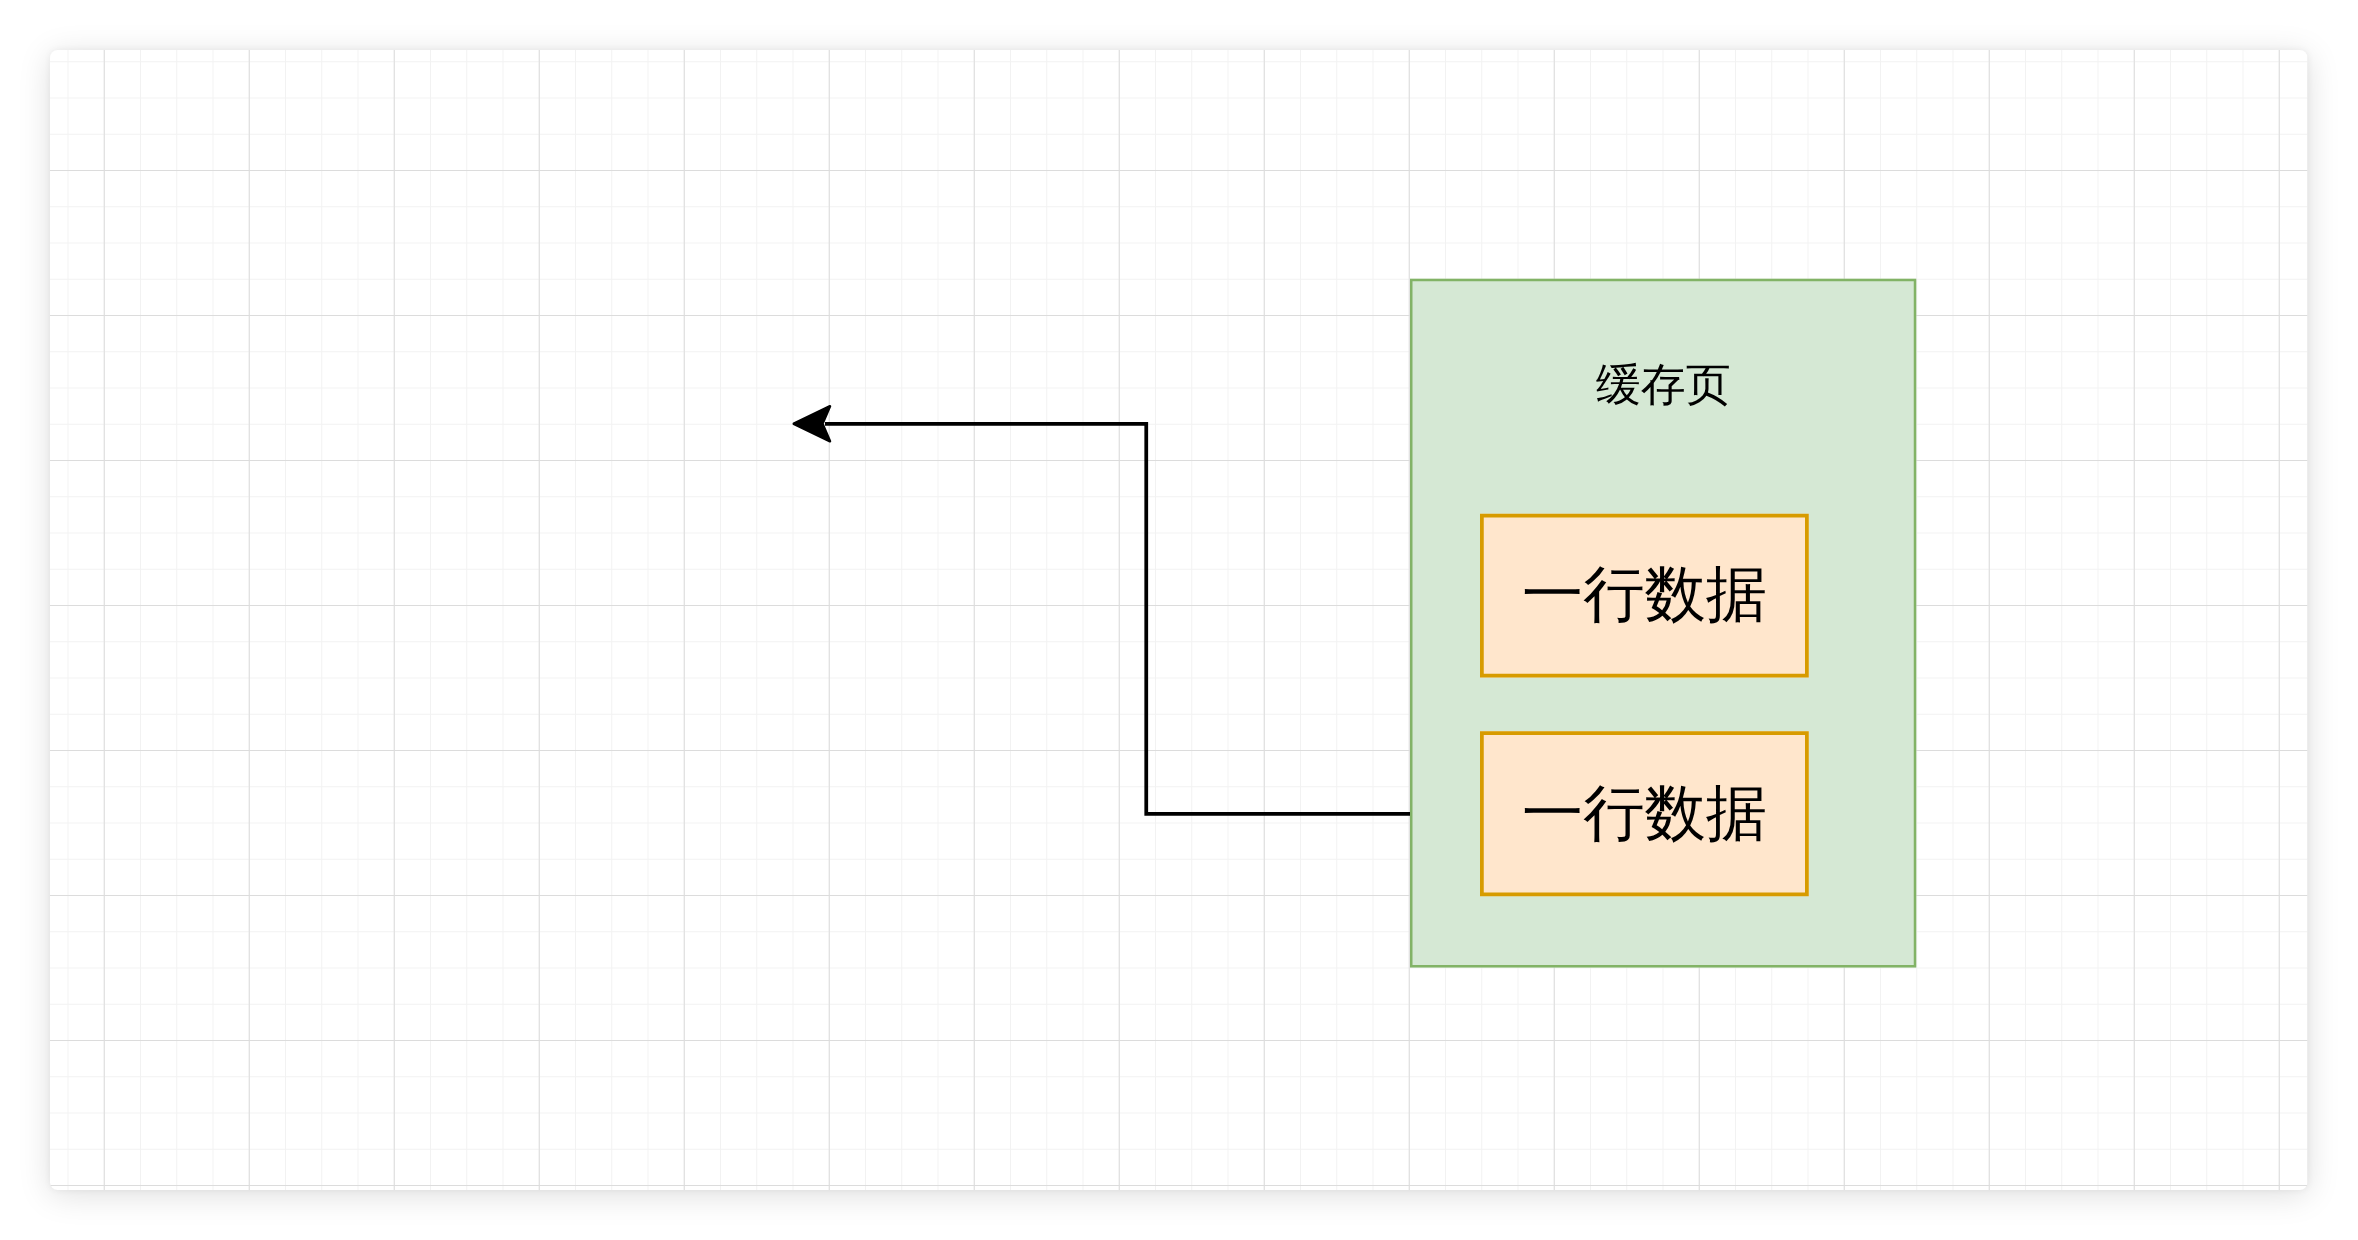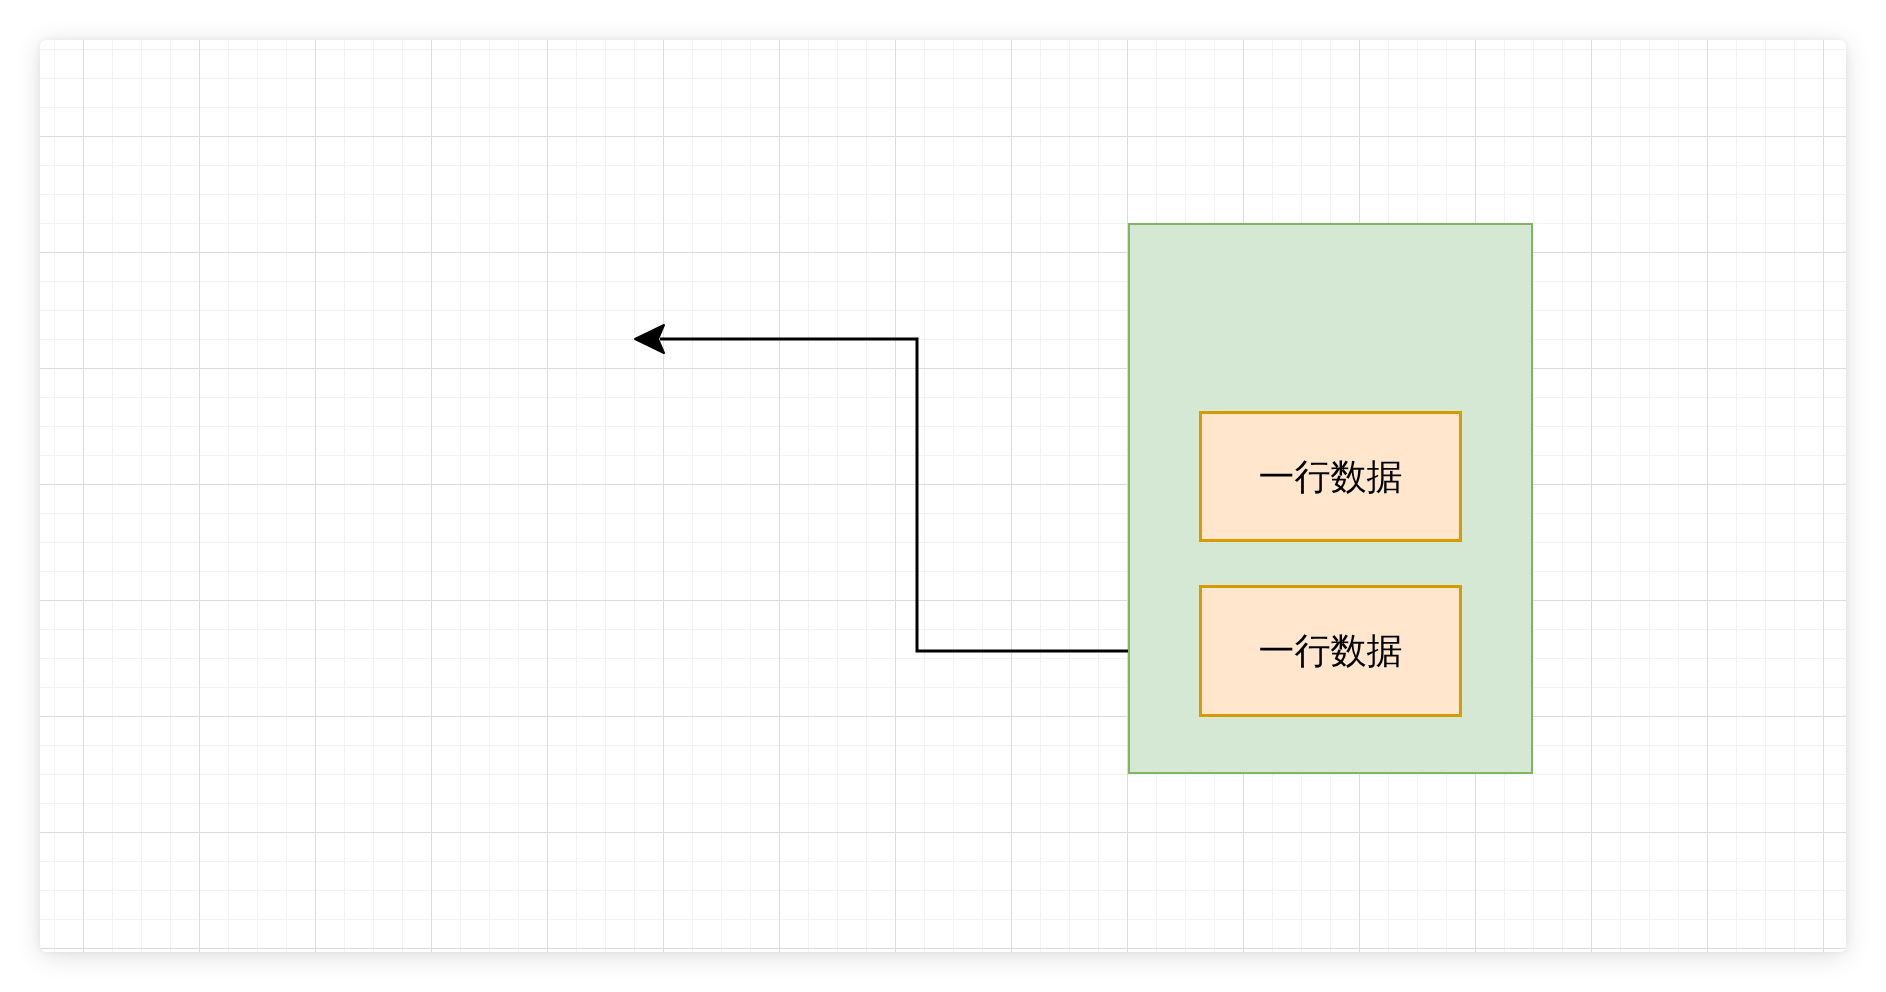--- a/index.html
+++ b/index.html
@@ -67,29 +67,29 @@
     margin-top: 62px;
     width: 100%;
     text-align: center;
     font-size: 36px;
     color: #000000;
   }
 
   .node-row {
     position: absolute;
     width: 263px;
-    left: 69px;
+    left: 54px;
     height: 131px;
     background: #ffe6cc;
     border: 3px solid #d79b00;
     color: #000000;
     display: flex;
     align-items: center;
     justify-content: center;
-    font-size: 36px;
+    font-size: 49px;
   }
 
   .node-row-1 { top: 186px; }
   .node-row-2 { top: 360px; height: 132px; }
 
   
   .edge-svg {
     position: absolute;
     left: 0;
     top: 0;
@@ -117,20 +117,21 @@
 
 <div class="canvas">
 
   <svg class="edge-svg" viewBox="0 0 1806 912" xmlns="http://www.w3.org/2000/svg">
     <polyline points="1159,611 877,611 877,299 620,299" fill="none" stroke="#000000" stroke-width="3"></polyline>
     <polygon points="595,299 624,285 618,299 624,313" fill="#000000" stroke="#000000" stroke-width="2" stroke-linejoin="round"></polygon>
   </svg>
 
 
   <div class="node node-cache-page">
+    <div class="cache-title">缓存页</div>
 
     <div class="node-row node-row-1">
       <span>一行数据</span>
     </div>
 
     <div class="node-row node-row-2">
       <span>一行数据</span>
     </div>
   </div>
 

